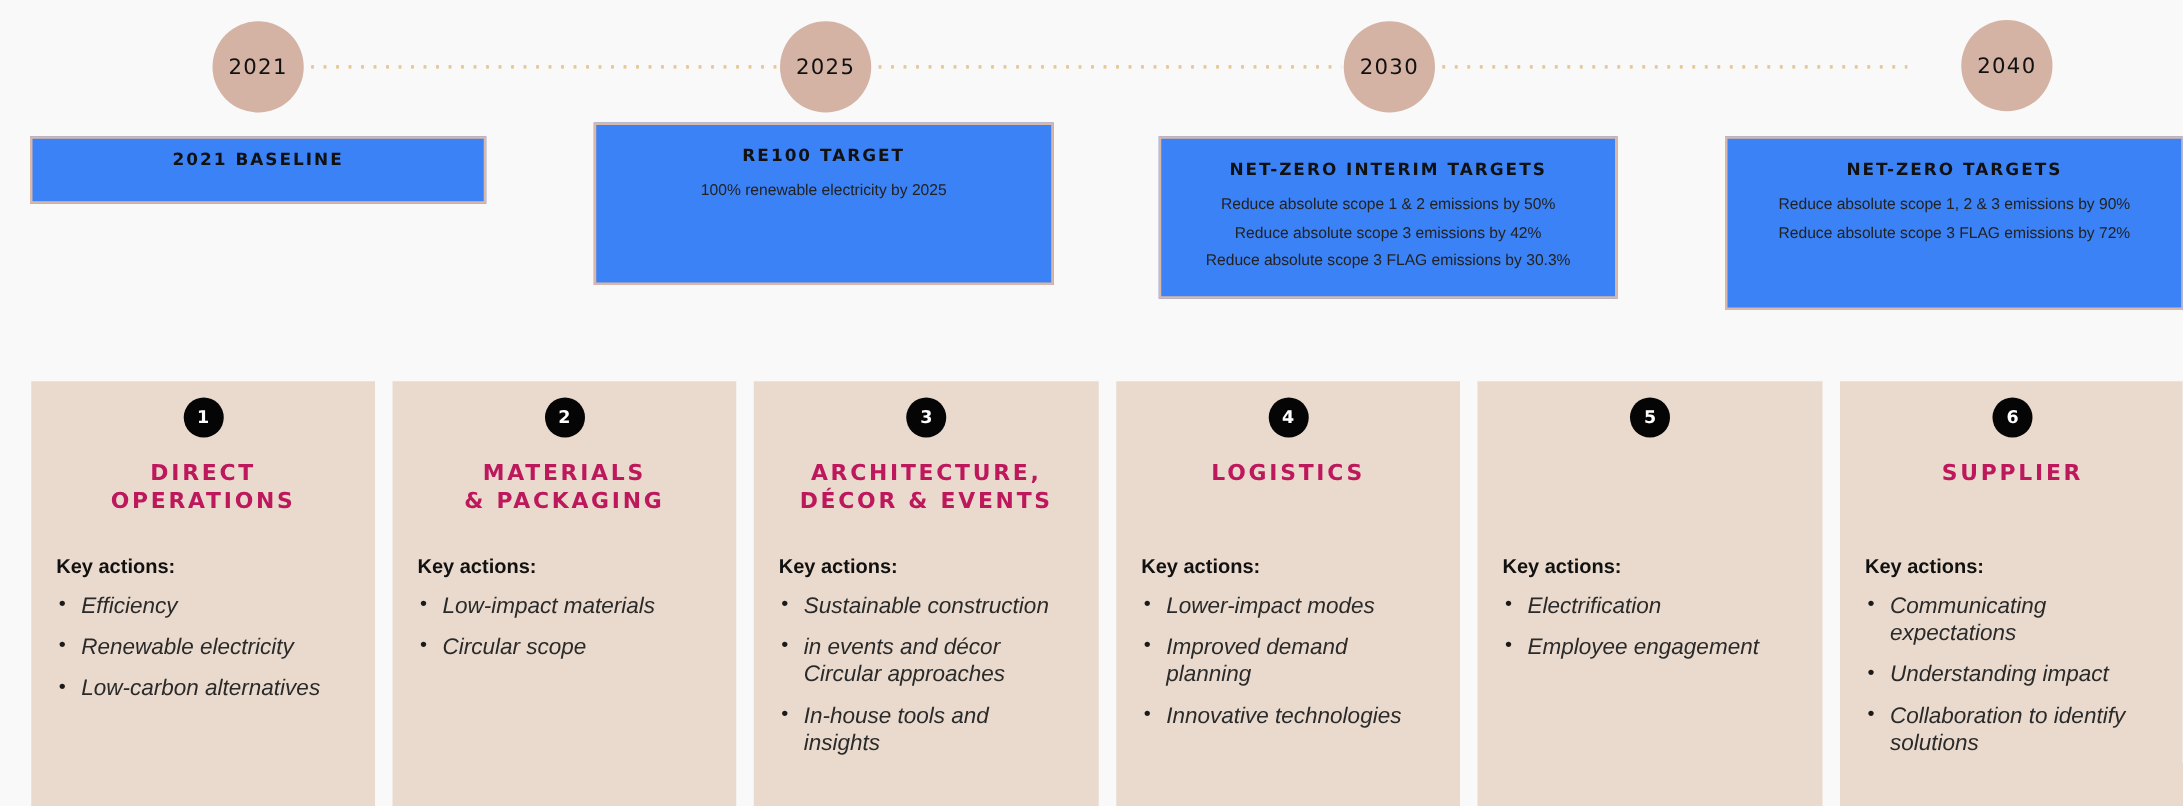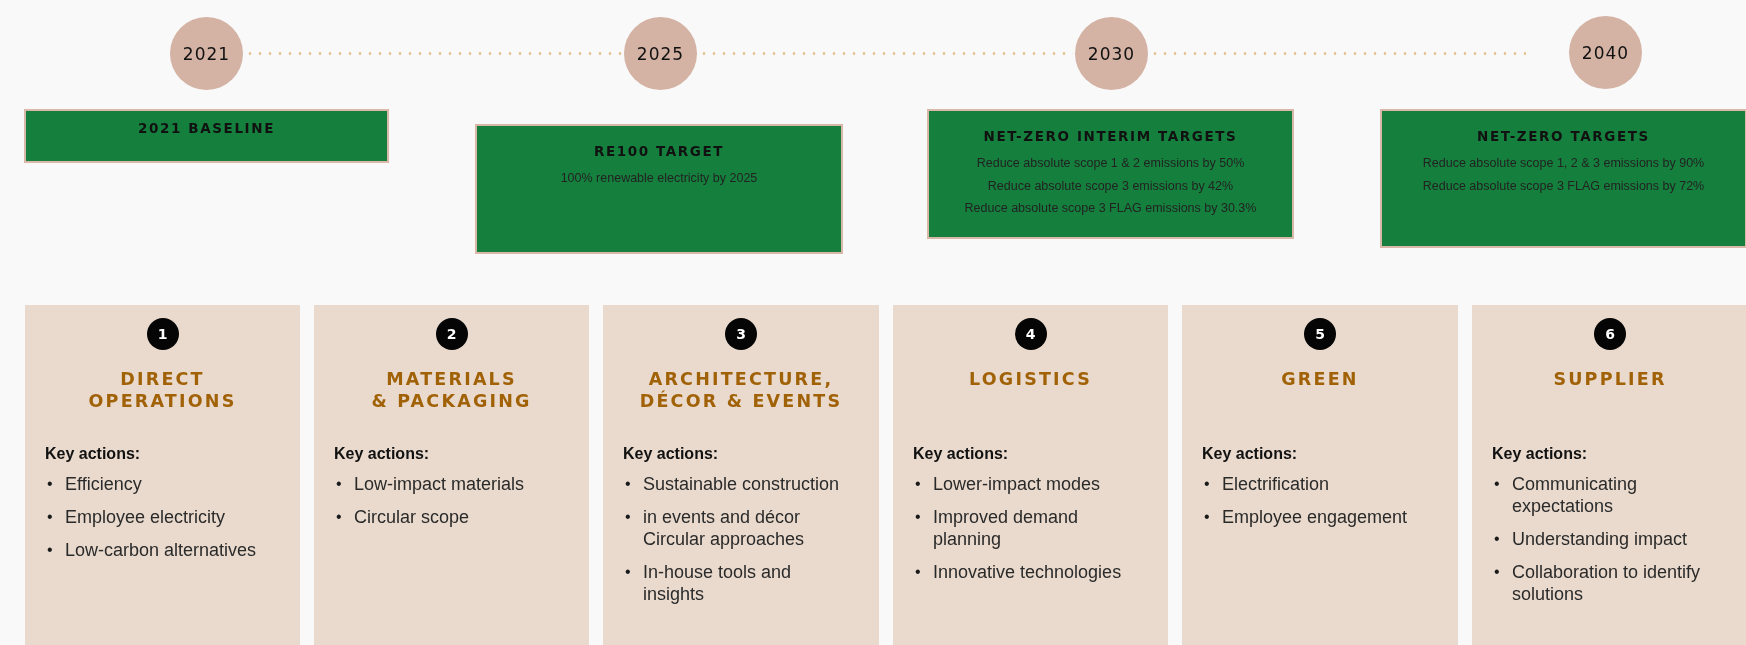--- a/index.html
+++ b/index.html
@@ -21,21 +21,21 @@
     .year {
       position: absolute; width: 73px; height: 73px; border-radius: 50%;
       background: #d4b2a4;
       display: flex; align-items: center; justify-content: center;
       font-family: "DejaVu Sans", sans-serif;
       font-size: 17px; letter-spacing: 1px; color: #111;
     }
 
     
     .target {
-      position: absolute; background: #15803d;
+      position: absolute; background: #3b82f6;
       border: 2px solid #d9b8aa;
       text-align: center;
     }
     .target .t-title {
       font-family: "DejaVu Sans", sans-serif;
       font-weight: bold; font-size: 13.5px; letter-spacing: 1.6px;
       color: #111;
     }
     .target .t-line {
       font-size: 12.5px; color: #222; line-height: 22.5px;
@@ -51,56 +51,56 @@
       width: 32px; height: 32px; border-radius: 50%;
       background: #050505; color: #fff;
       display: flex; align-items: center; justify-content: center;
       font-family: "DejaVu Sans", sans-serif; font-weight: bold; font-size: 14px;
     }
     .c-title {
       position: absolute; top: 63px; left: 0; right: 0;
       text-align: center;
       font-family: "DejaVu Sans", sans-serif; font-weight: bold;
       font-size: 17.5px; letter-spacing: 2.2px; line-height: 22px;
-      color: #a16207;
+      color: #be185d;
     }
     .c-title span { display: block; }
     .ka {
       position: absolute; top: 140px; left: 20px;
       font-weight: bold; font-size: 16px; color: #111;
     }
     .list { position: absolute; top: 168px; left: 20px; right: 10px; list-style: none; }
     .list li {
       position: relative; padding-left: 20px;
       font-size: 18px; color: #2a2a2a; line-height: 22px; margin-bottom: 11px;
     }
     .list li .b {
       position: absolute; left: 2px; top: 0; font-size: 16px; color: #1a1a1a;
     }
-    .list li span.l { display: block; }
+    .list li span.l { display: block; font-style: italic; }
   </style>
 </head>
 <body>
 
 <div class="stage">
 
   <div class="dotline" style="left:230px; width:378px;"></div>
   <div class="dotline" style="left:684px; width:374px;"></div>
   <div class="dotline" style="left:1135px; width:376px;"></div>
 
   <div class="year" style="left:155px; top:17px;">2021</div>
   <div class="year" style="left:609px; top:17px;text-align:right;">2025</div>
   <div class="year" style="left:1060px; top:17px;">2030</div>
   <div class="year" style="left:1554px; top:16px;">2040</div>
 
   <div class="target" style="left:9px; top:109px; width:365px; height:54px;">
     <div class="t-title" style="margin-top:9px;">2021 BASELINE</div>
   </div>
 
-  <div class="target" style="left:460px; top:124px; width:368px; height:130px;">
+  <div class="target" style="left:460px; top:98px; width:368px; height:130px;">
     <div class="t-title" style="margin-top:17px;">RE100 TARGET</div>
     <div class="t-line" style="margin-top:8px;">100% renewable electricity by 2025</div>
   </div>
 
   <div class="target" style="left:912px; top:109px; width:367px; height:130px;">
     <div class="t-title" style="margin-top:17px;">NET-ZERO INTERIM TARGETS</div>
     <div class="t-line" style="margin-top:8px;">Reduce absolute scope 1 &amp; 2 emissions by 50%</div>
     <div class="t-line">Reduce absolute scope 3 emissions by 42%</div>
     <div class="t-line">Reduce absolute scope 3 FLAG emissions by 30.3%</div>
   </div>
@@ -118,21 +118,21 @@
       <span>OPERATIONS</span>
     </div>
     <div class="ka">Key actions:</div>
     <ul class="list">
       <li>
           <span class="b">•</span>
           <span class="l">Efficiency</span>
         </li>
       <li>
           <span class="b">•</span>
-          <span class="l">Employee electricity</span>
+          <span class="l">Renewable electricity</span>
         </li>
       <li>
           <span class="b">•</span>
           <span class="l">Low-carbon alternatives</span>
         </li>
     </ul>
   </div>
 
   <div class="card" style="left:299px; width:275px;">
     <div class="num">2</div>
@@ -197,21 +197,20 @@
       <li>
           <span class="b">•</span>
           <span class="l">Innovative technologies</span>
         </li>
     </ul>
   </div>
 
   <div class="card" style="left:1167px; width:276px;">
     <div class="num">5</div>
     <div class="c-title">
-      <span>GREEN</span>
     </div>
     <div class="ka">Key actions:</div>
     <ul class="list">
       <li>
           <span class="b">•</span>
           <span class="l">Electrification</span>
         </li>
       <li>
           <span class="b">•</span>
           <span class="l">Employee engagement</span>

